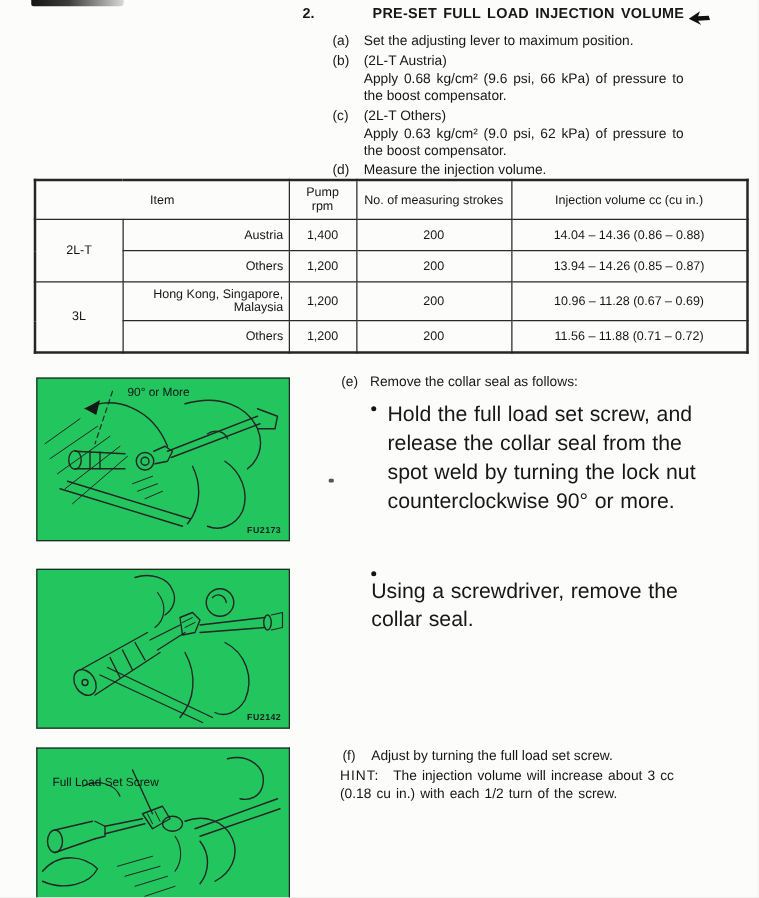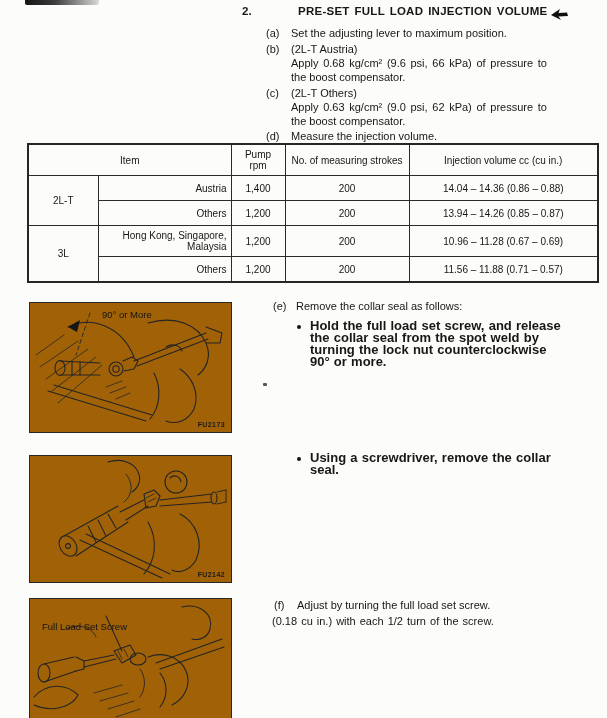--- a/index.html
+++ b/index.html
@@ -31,36 +31,36 @@
   
   .spec-table { position:absolute; left:27px; top:143px; }
   table { border-collapse:collapse; table-layout:fixed; width:570px; border:2px solid #262626; background:#fcfcfa; }
   th,td { border:1px solid #2a2a2a; font-size:10px; font-weight:normal; text-align:center; padding:4px; color:#161616; }
   thead th { height:21px; }
   tbody td { height:16px; }
   td.variant { text-align:right; padding-left:8px; }
   th.rpm-h { word-spacing:2px;margin-left:30px; }
 
   
-  .figure { position:absolute; left:29px; width:201px; border:1.5px solid #272727; background:#a16207; }
+  .figure { position:absolute; left:29px; width:201px; border:1.5px solid #272727; background:#22c55e; }
   .fig-1 { top:302px; height:129px; }
   .fig-2 { top:455px; height:126px; }
   .fig-3 { top:598px; height:122px; border-bottom:none; }
   .figure svg { position:absolute; left:0; top:0; }
   .fig-note { position:absolute; font-size:9.5px; color:#141414; white-space:nowrap; }
   .fig-code { position:absolute; right:6px; bottom:4px; font-size:7px; font-weight:bold; letter-spacing:.4px; color:#1a1a1a; }
 
   
   .proc { position:absolute; display:flex; font-size:11px; line-height:14px; }
   .proc-e { left:273px; top:299px; }
   .proc-f { left:274px; top:598px; }
   .proc .lbl { flex:0 0 23px; }
-  .bullet { position:absolute; left:297px; display:flex; font-size:13px; line-height:12px;font-weight:bold; }
+  .bullet { position:absolute; left:297px; display:flex; font-size:17px; line-height:23px; }
   .bullet-1 { top:320px; }
-  .bullet-2 { top:452px; }
+  .bullet-2 { top:452px;flex-direction:column; }
   .dot { flex:0 0 4px; width:4px; height:4px; border-radius:50%; background:#141414; margin:5px 9px 0 0; }
   .bullet .btxt { width:254px; word-spacing:.6px; }
   .hint { position:absolute; left:272px; top:614px; width:294px; font-size:11px; line-height:14.4px; word-spacing:1px; }
   .hint .hl { letter-spacing:.8px; margin-right:11px; }
 
   .lineart { stroke:#242424; stroke-width:1.1; fill:none; stroke-linecap:round; stroke-linejoin:round; }
 </style>
 </head>
 <body>
 
@@ -139,21 +139,21 @@
           <td rowspan="2">3L</td>
           <td class="variant">Hong Kong, Singapore, Malaysia</td>
           <td>1,200</td>
           <td>200</td>
           <td>10.96 – 11.28 (0.67 – 0.69)</td>
         </tr>
         <tr>
           <td class="variant">Others</td>
           <td>1,200</td>
           <td>200</td>
-          <td>11.56 – 11.88 (0.71 – 0.57)</td>
+          <td>11.56 – 11.88 (0.71 – 0.72)</td>
         </tr>
       </tbody>
     </table>
   </div>
 
   <div class="figure fig-1">
     <svg width="198" height="126" viewBox="0 0 198 126">
       <g class="lineart">
         <path d="M6,52 L34,32" stroke-width="0.8"></path>
           <path d="M10,64 L48,38" stroke-width="0.8"></path>
@@ -243,16 +243,19 @@
   <div class="bullet bullet-2">
     <span class="dot"></span>
     <span class="btxt">Using a screwdriver, remove the collar seal.</span>
   </div>
 
   <div class="proc proc-f">
     <span class="lbl">(f)</span>
     <span>Adjust by turning the full load set screw.</span>
   </div>
   <div class="hint">
+    <div>
+      <span class="hl">HINT:</span><span>The injection volume will increase about 3 cc</span>
+    </div>
     <div>(0.18 cu in.) with each 1/2 turn of the screw.</div>
   </div>
 
 </div>
 
 </body></html>

